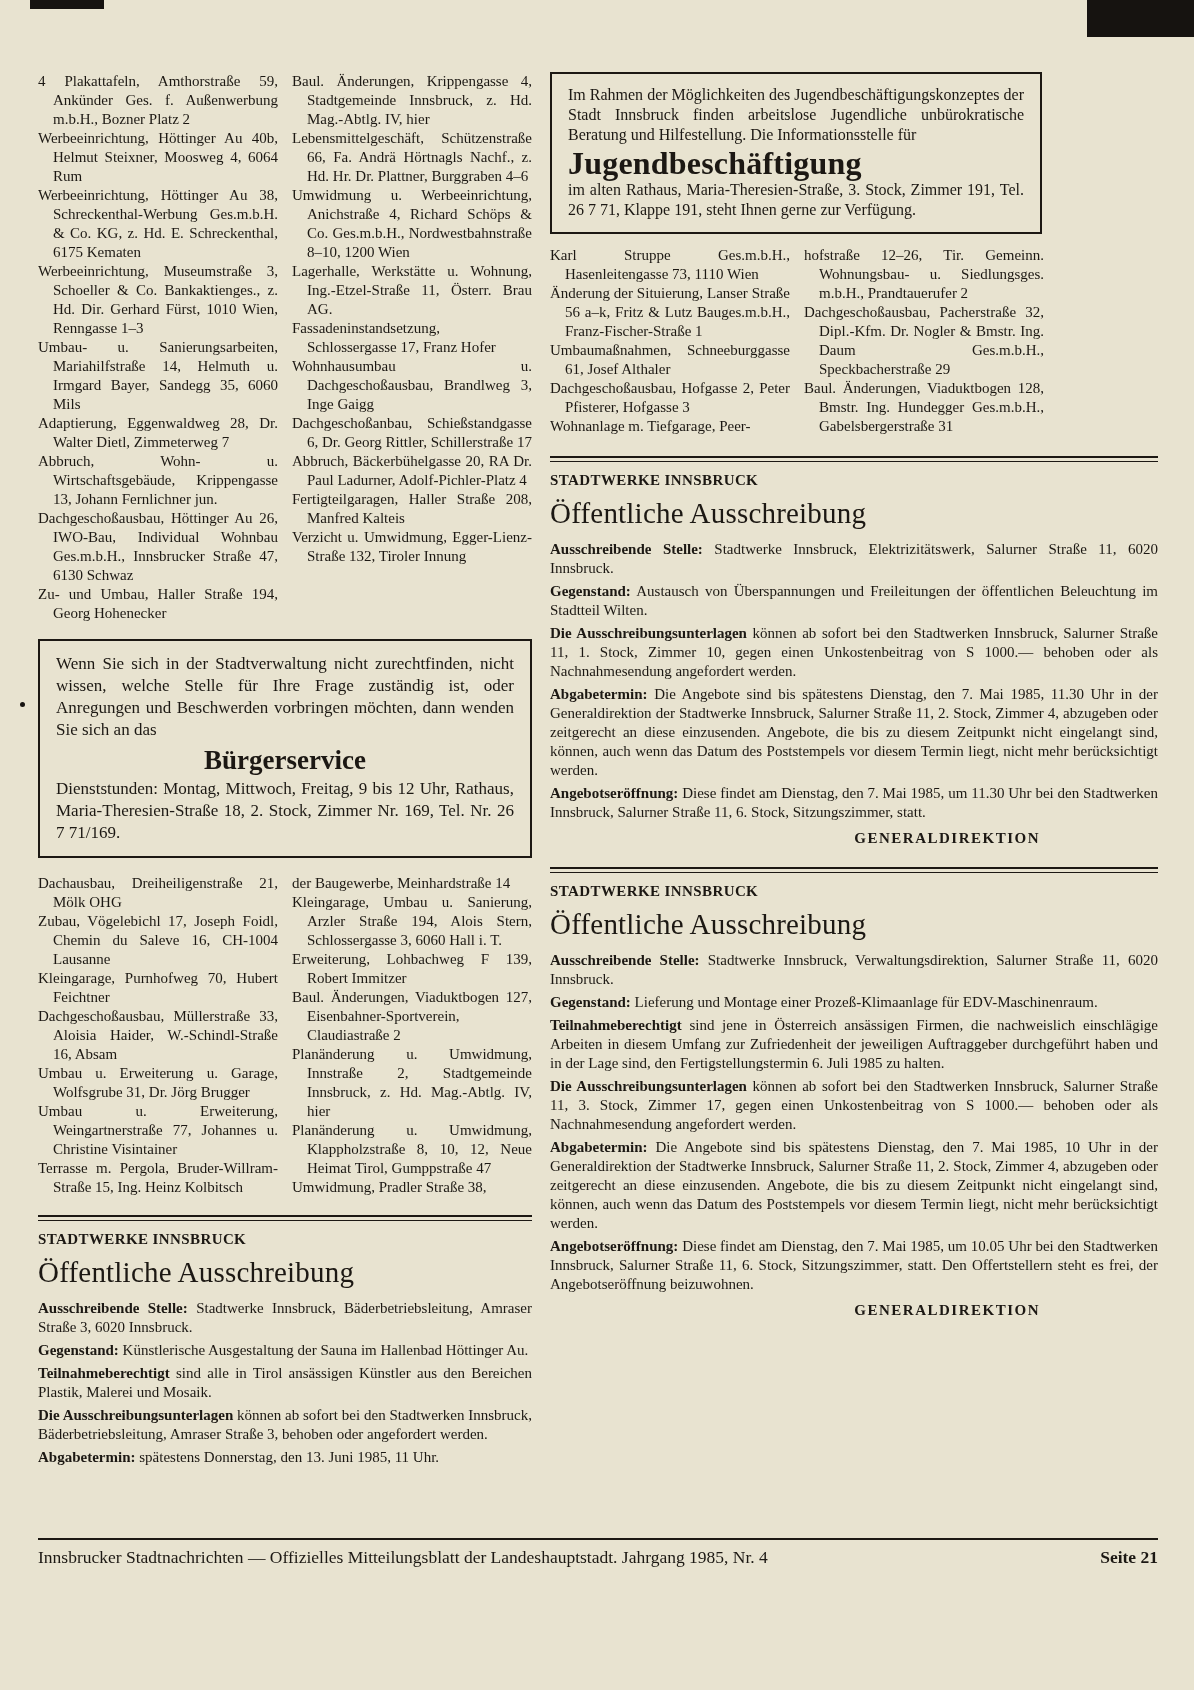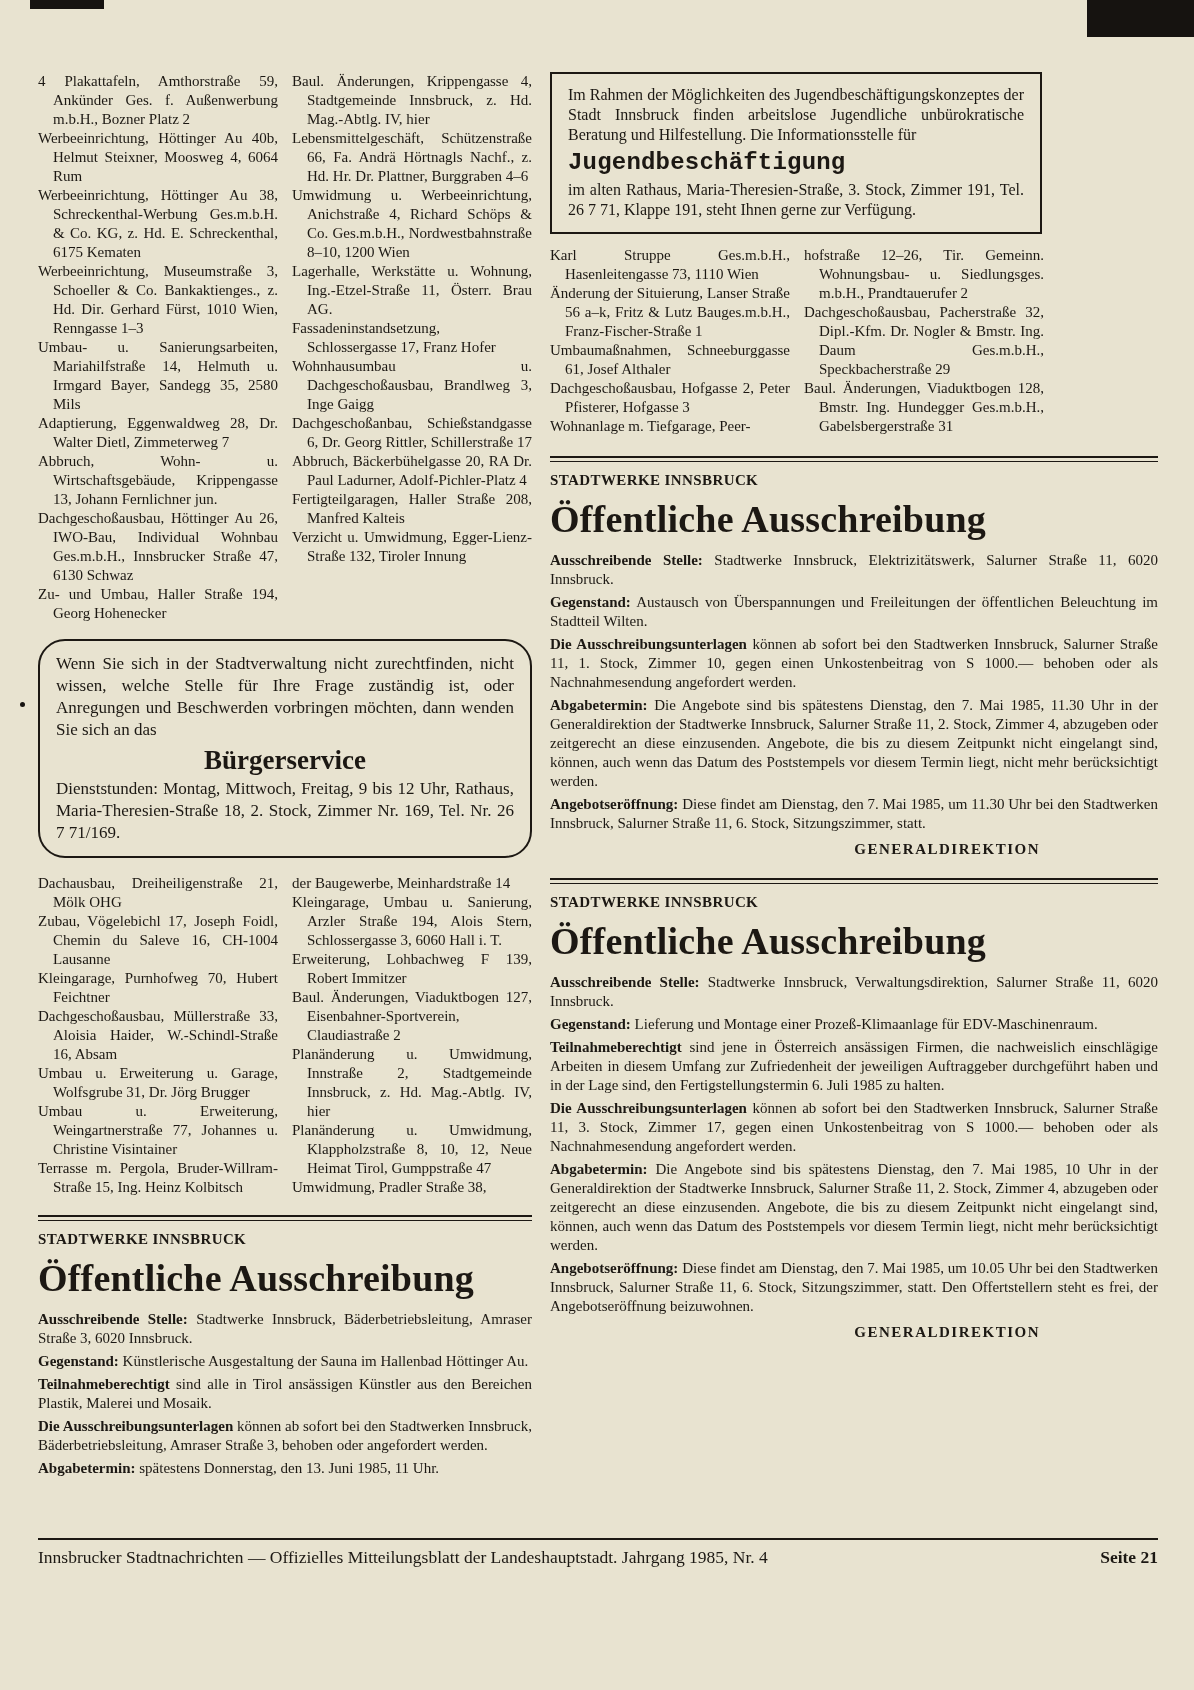--- a/index.html
+++ b/index.html
@@ -24,36 +24,36 @@
   .right-half { width: 608px; }
 
   .two-col { display: flex; gap: 14px; }
   .col { width: 240px; flex: none; }
 
   .listing { font-size: 15px; line-height: 19px; text-align: justify; }
   .entry { padding-left: 15px; text-indent: -15px; }
 
   .notice-box { border: 2px solid var(--ink, #1c1813); }
   .jugend-box { width: 492px; padding: 11px 16px 12px; font-size: 16px; line-height: 20px; }
-  .jugend-box .box-title { font-size: 24px; margin: 8px 0 7px; letter-spacing: 0.2px; font-family: Liberation Mono, monospace; }
-  .buerger-box { margin: 16px 0; padding: 12px 16px 12px; font-size: 17px; line-height: 22px; border-radius: 27px; }
+  .jugend-box .box-title { font-size: 32px; margin: 8px 0 7px; letter-spacing: 0.2px; }
+  .buerger-box { margin: 16px 0; padding: 12px 16px 12px; font-size: 17px; line-height: 22px; }
   .buerger-box .box-title { font-size: 27px; margin: 8px 0 7px; text-align: center; }
   .box-intro, .box-outro { text-align: justify; }
 
   .right-listing { margin-top: 12px; width: 494px; }
 
   .ausschreibung { margin-top: 20px; }
   .double-rule {
     height: 6px;
     border-top: 2px solid var(--ink, #1c1813);
     border-bottom: 1px solid var(--ink, #1c1813);
     margin-bottom: 10px;
   }
   .kicker { font-weight: bold; font-size: 15px; letter-spacing: 0.4px; margin-bottom: 8px; }
-  .section-title { font-size: 38px; font-weight: bold; margin-bottom: 10px; letter-spacing: 0.2px; }
+  .section-title { font-size: 29px; font-weight: normal; margin-bottom: 10px; letter-spacing: 0.2px; }
   .paras { font-size: 15px; line-height: 19px; text-align: justify; }
   .para { margin-bottom: 4px; }
   .signature {
     font-weight: bold; font-size: 15px; letter-spacing: 1.5px;
     text-align: right; padding-right: 118px; margin-top: 8px;
   }
   .left-half .ausschreibung { margin-top: 18px; }
 
   .footer {
     position: absolute; left: 38px; right: 36px; top: 1538px;
@@ -79,21 +79,21 @@
 
     <div class="half left-half">
 
       <div class="two-col">
         <div class="col listing">
 
         <p class="entry">4 Plakattafeln, Amthorstraße 59, Ankünder Ges. f. Außenwerbung m.b.H., Bozner Platz 2</p>
             <p class="entry">Werbeeinrichtung, Höttinger Au 40b, Helmut Steixner, Moosweg 4, 6064 Rum</p>
             <p class="entry">Werbeeinrichtung, Höttinger Au 38, Schreckenthal-Werbung Ges.m.b.H. &amp; Co. KG, z. Hd. E. Schreckenthal, 6175 Kematen</p>
             <p class="entry">Werbeeinrichtung, Museumstraße 3, Schoeller &amp; Co. Bankaktienges., z. Hd. Dir. Gerhard Fürst, 1010 Wien, Renngasse 1–3</p>
-            <p class="entry">Umbau- u. Sanierungsarbeiten, Mariahilfstraße 14, Helmuth u. Irmgard Bayer, Sandegg 35, 2580 Mils</p>
+            <p class="entry">Umbau- u. Sanierungsarbeiten, Mariahilfstraße 14, Helmuth u. Irmgard Bayer, Sandegg 35, 6060 Mils</p>
             <p class="entry">Adaptierung, Eggenwaldweg 28, Dr. Walter Dietl, Zimmeterweg 7</p>
             <p class="entry">Abbruch, Wohn- u. Wirtschaftsgebäude, Krippengasse 13, Johann Fernlichner jun.</p>
             <p class="entry">Dachgeschoßausbau, Höttinger Au 26, IWO-Bau, Individual Wohnbau Ges.m.b.H., Innsbrucker Straße 47, 6130 Schwaz</p>
             <p class="entry">Zu- und Umbau, Haller Straße 194, Georg Hohenecker</p>
           </div>
         <div class="col listing">
 
         <p class="entry">Baul. Änderungen, Krippengasse 4, Stadtgemeinde Innsbruck, z. Hd. Mag.-Abtlg. IV, hier</p>
             <p class="entry">Lebensmittelgeschäft, Schützenstraße 66, Fa. Andrä Hörtnagls Nachf., z. Hd. Hr. Dr. Plattner, Burggraben 4–6</p>
             <p class="entry">Umwidmung u. Werbeeinrichtung, Anichstraße 4, Richard Schöps &amp; Co. Ges.m.b.H., Nordwestbahnstraße 8–10, 1200 Wien</p>

